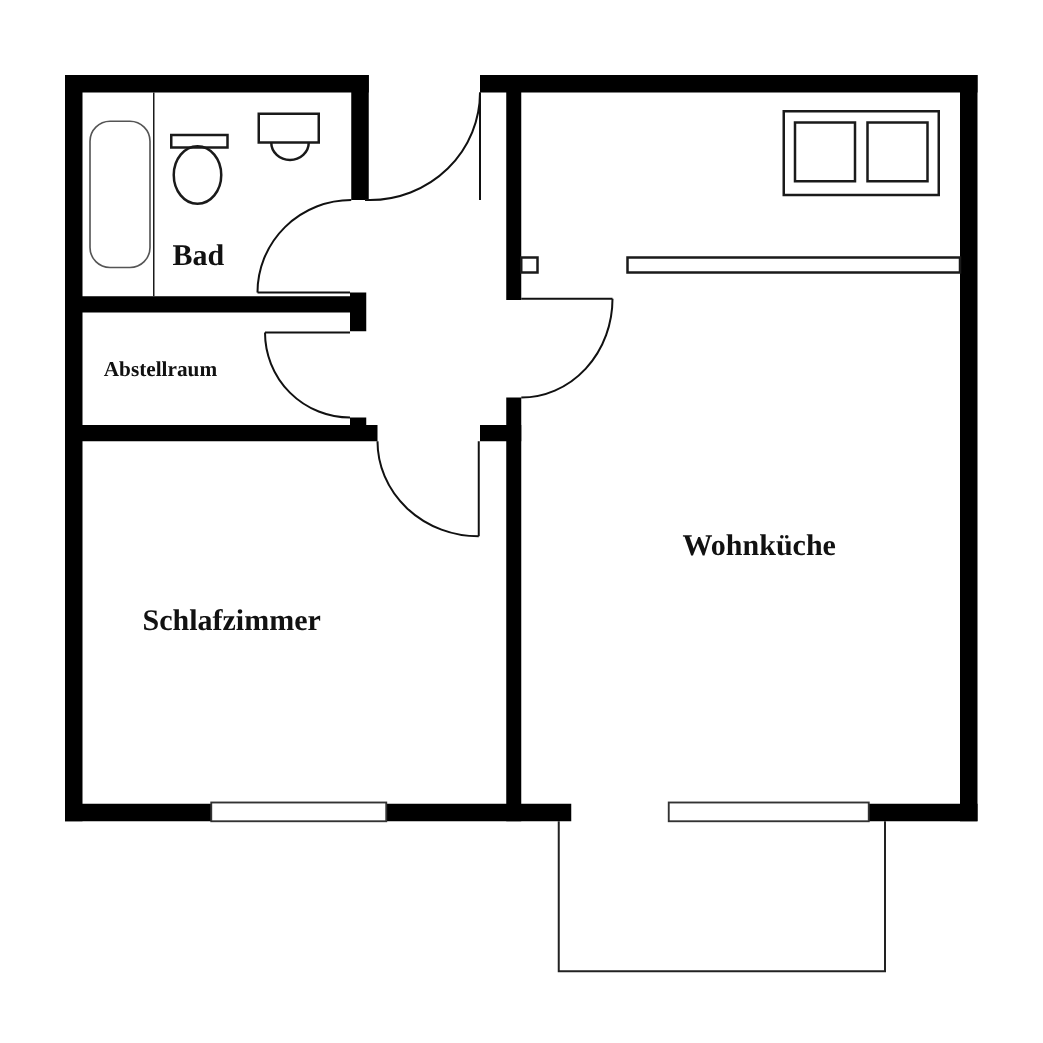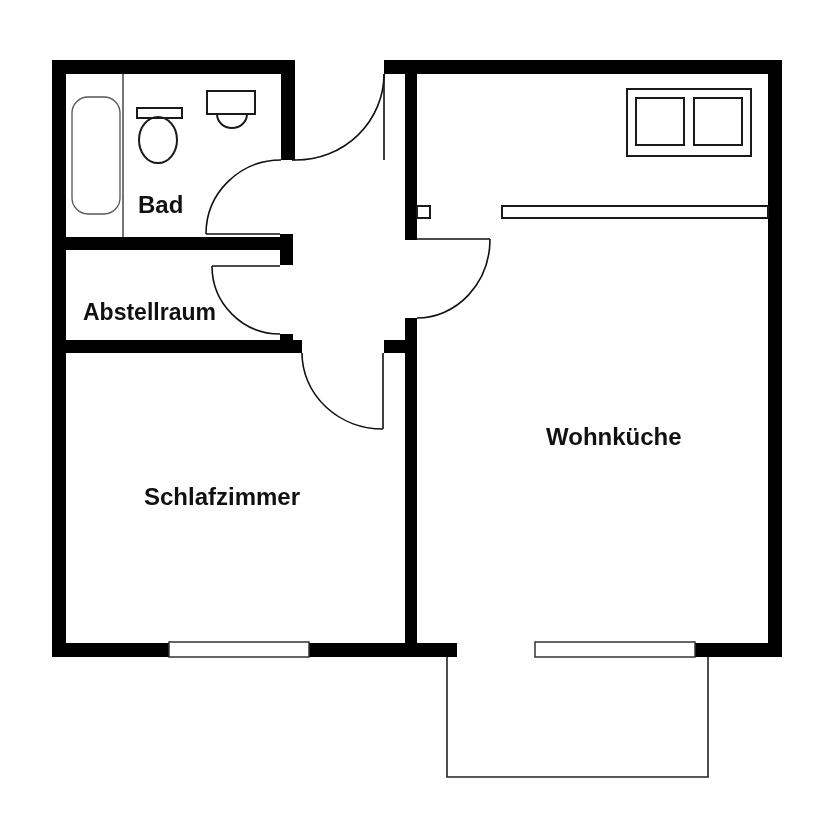--- a/index.html
+++ b/index.html
@@ -1,20 +1,20 @@
 <!DOCTYPE html>
 <html><head>
 <meta charset="utf-8">
 <style>
   html, body { margin: 0; padding: 0; background: #ffffff; }
   body { width: 834px; height: 834px; position: relative; overflow: hidden; }
   #plan { position: absolute; left: 0; top: 0; width: 834px; height: 834px; }
   .room-label {
     position: absolute;
-    font-family: Liberation Sans, sans-serif;
+    font-family: Liberation Serif, serif;
     font-weight: bold;
     color: #111111;
     white-space: nowrap;
     line-height: 1;
   }
 </style>
 </head>
 <body>
 
 <svg id="plan" viewBox="0 0 834 834" xmlns="http://www.w3.org/2000/svg">
@@ -116,15 +116,15 @@
     <rect x="169" y="642" width="140" height="15"></rect>
     <rect x="535" y="642" width="160" height="15"></rect>
   </g>
 
   <g fill="none" stroke="#222222" stroke-width="1.6">
     <polyline points="447,657 447,777 708,777 708,657"></polyline>
   </g>
 </svg>
 
 <div class="room-label" style="left:138px; top:193px; font-size:24px;">Bad</div>
-<div class="room-label" style="left:83px; top:301px; font-size:23px;">Abstellraum</div>
-<div class="room-label" style="left:144px; top:485px; font-size:24px;">Schlafzimmer</div>
+<div class="room-label" style="left:83px; top:287px; font-size:17px;">Abstellraum</div>
+<div class="room-label" style="left:114px; top:485px; font-size:24px;">Schlafzimmer</div>
 <div class="room-label" style="left:546px; top:425px; font-size:24px;">Wohnküche</div>
 
 </body></html>

